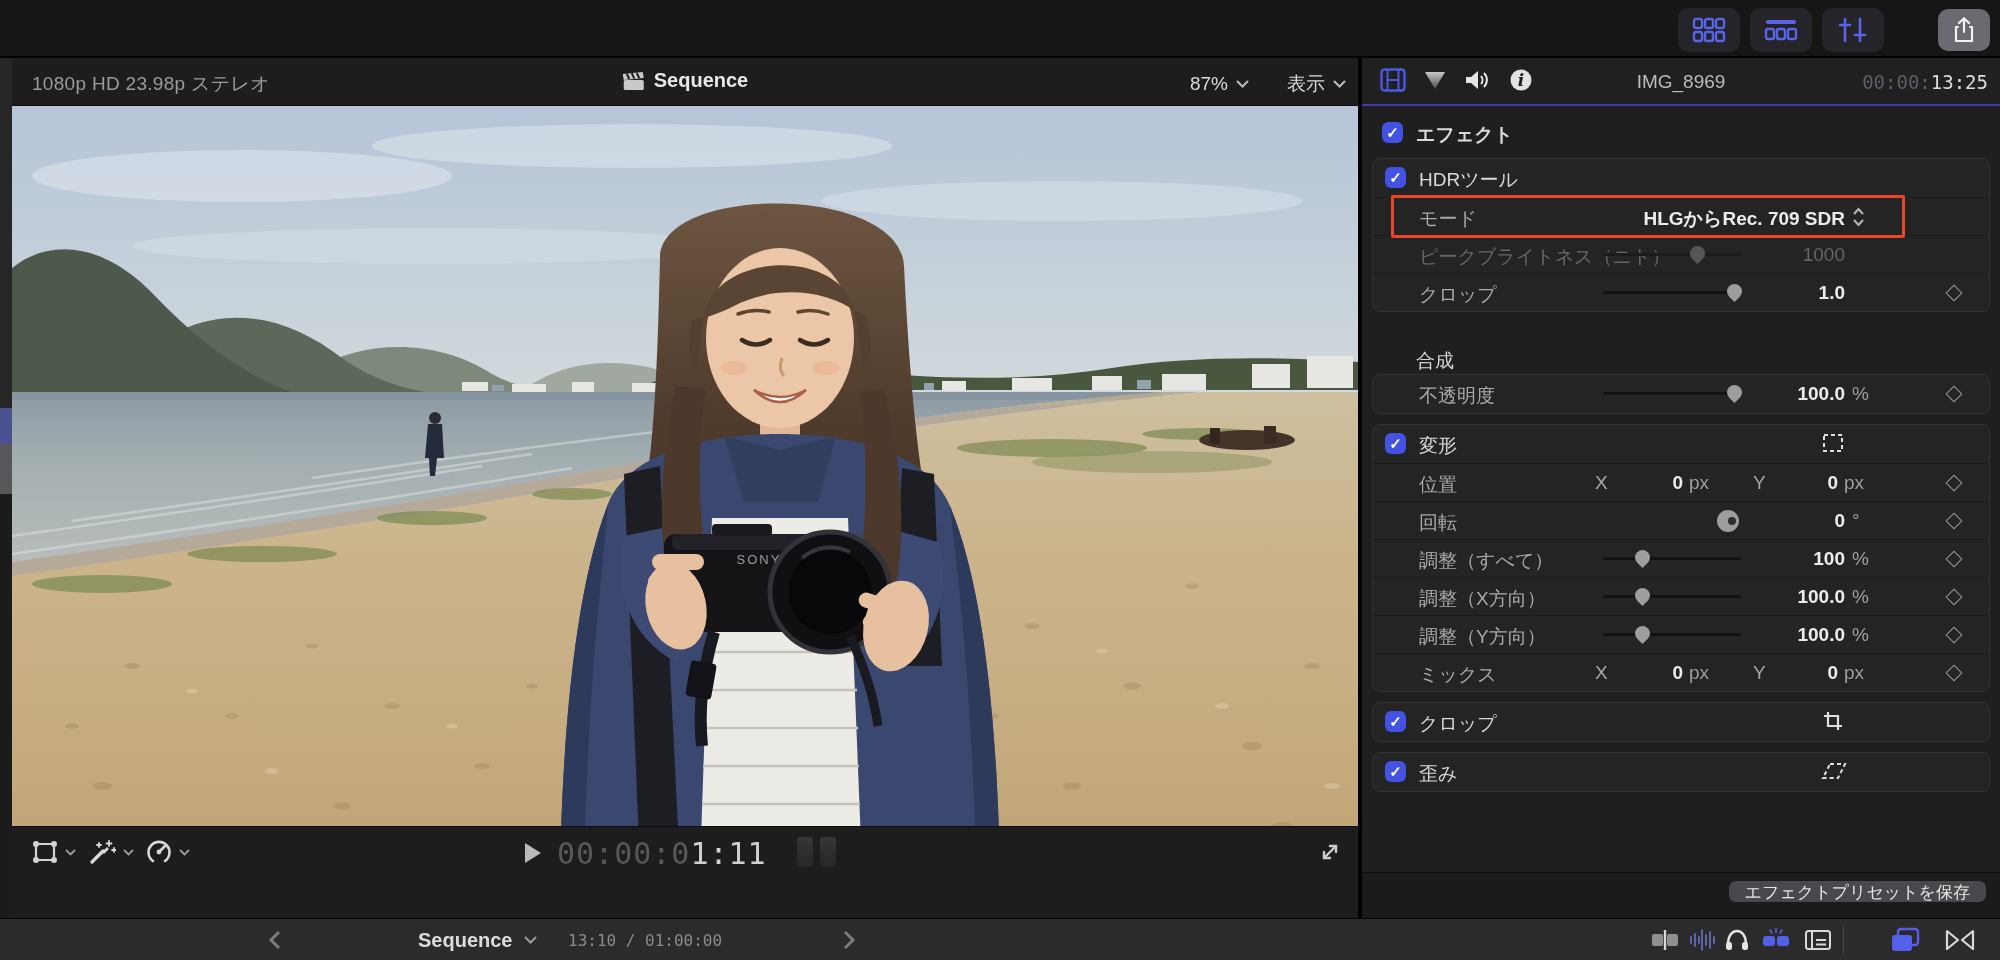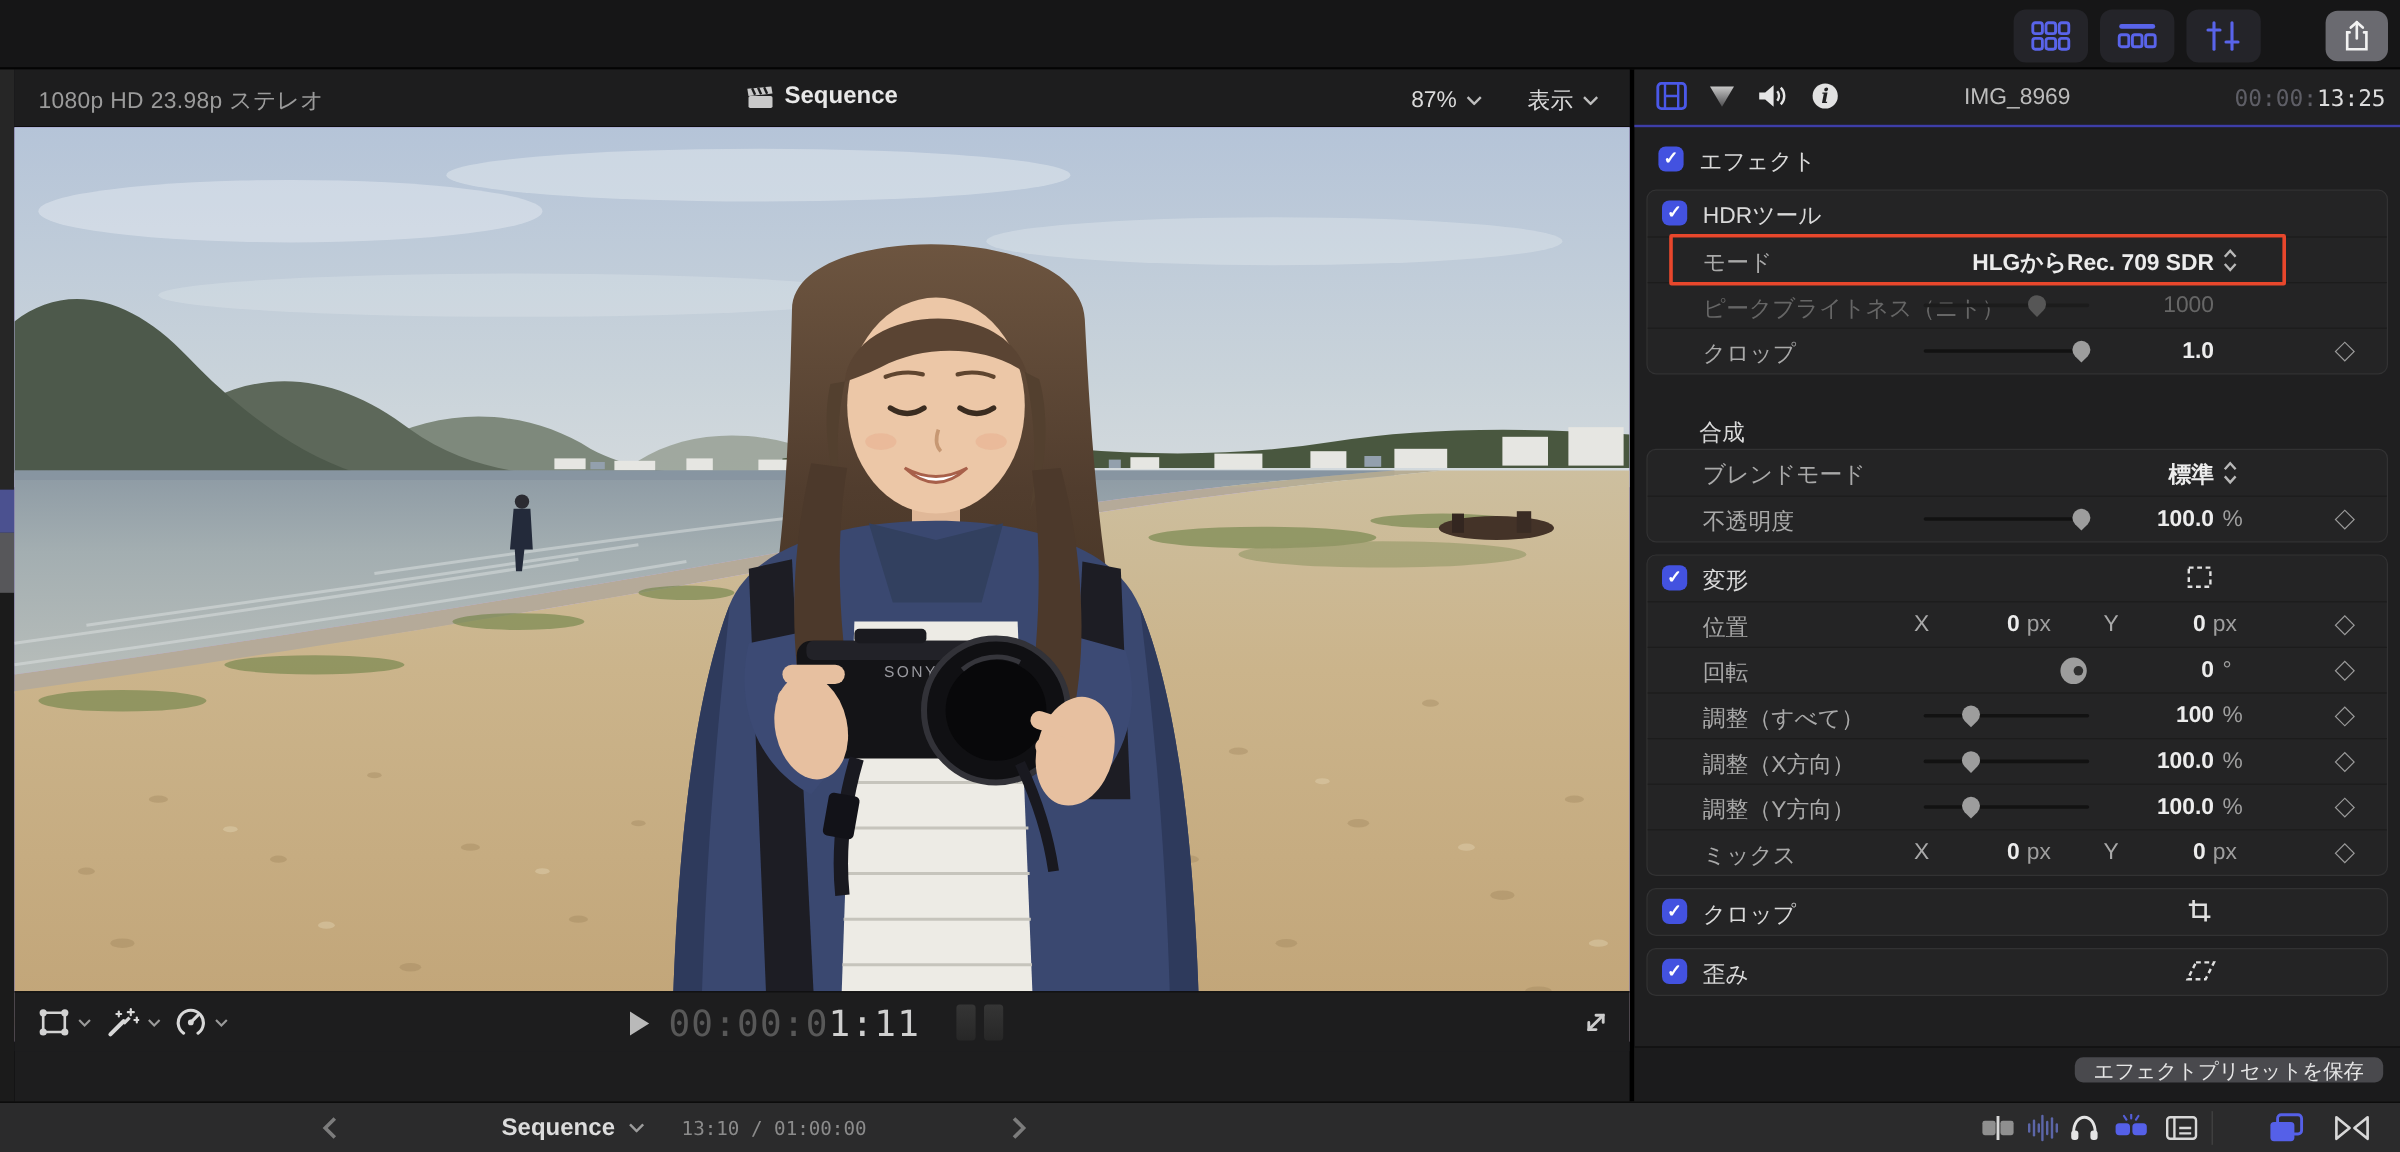--- a/index.html
+++ b/index.html
@@ -17,21 +17,21 @@
   .left-strip .seg-a { position:absolute; left:0; top:0; width:12px; height:350px; background:#262626; }
   .left-strip .seg-blue { position:absolute; left:0; top:350px; width:12px; height:36px; background:#4b5190; }
   .left-strip .seg-gray { position:absolute; left:0; top:386px; width:12px; height:50px; background:#57575a; }
 
   
   .viewer { position:absolute; left:12px; top:58px; width:1346px; height:860px; background:#1d1d1e; }
   .viewer-topbar { position:absolute; left:0; top:0; width:100%; height:48px; background:#1d1d1e; border-bottom:1px solid #0d0d0d; }
   .vt-format { position:absolute; left:20px; top:13px; font-size:19px; color:#9b9b9b; letter-spacing:.3px; }
   .vt-center { position:absolute; left:50%; top:11px; transform:translateX(-50%); display:flex; align-items:center; gap:9px; }
   .vt-title { font-size:20px; font-weight:bold; color:#e8e8e8; }
-  .vt-right { position:absolute; right:26px; top:13px; display:flex; align-items:center; gap:10px; }
+  .vt-right { position:absolute; right:12px; top:13px; display:flex; align-items:center; gap:10px; }
   .vt-popup { display:flex; align-items:center; gap:8px; font-size:19px; color:#dadada; cursor:pointer; }
   .vt-gap { width:18px; }
   .chev-down { width:13px; height:8px; }
 
   .video-frame { position:absolute; left:0; top:48px; width:1346px; height:762px; background:#c4b5fd; }
 
   .transport { position:absolute; left:0; bottom:42px; width:100%; height:50px; background:#1d1d1e; border-top:1px solid #0e0e0e; }
   .tool-group { position:absolute; left:20px; top:0; height:50px; display:flex; align-items:center; gap:12px; }
   .tool { display:flex; align-items:center; gap:7px; cursor:pointer; }
   .tc-play { position:absolute; left:513px; top:16px; width:0; height:0; border-left:16px solid #b9b9b9; border-top:10px solid transparent; border-bottom:10px solid transparent; cursor:pointer; }
@@ -45,21 +45,21 @@
   .inspector { position:absolute; left:1360px; top:58px; width:640px; height:860px; background:#1f1f20; border-left:2px solid #000; }
   .insp-topbar { position:absolute; left:0; top:0; width:100%; height:48px; background:#202021; border-bottom:2px solid #3e3ea8; }
   .insp-tabs { position:absolute; left:18px; top:10px; display:flex; align-items:center; gap:17px; }
   .insp-tab { cursor:pointer; display:flex; align-items:center; }
   .insp-name { position:absolute; left:50%; top:13px; transform:translateX(-50%); font-size:19px; color:#bcbcbc; }
   .insp-tc { position:absolute; right:12px; top:13px; font-size:19px; }
   .itc-dim { color:#5e5e66; } .itc-bright { color:#dcdcdc; }
 
   .insp-content { position:absolute; left:0; top:50px; width:640px; height:764px; padding:6px 10px 0 8px; }
   .prow { position:relative; height:38px; }
-  .prow.tall { height:40px; }
+  .prow.tall { height:40px;font-weight:bold; }
   .cb { position:absolute; left:12px; top:8px; width:21px; height:21px; border-radius:6px; cursor:pointer; }
   .cb.on { background:#4352e0; }
   .cb.on::after { content:"✓"; position:absolute; left:0; top:0; width:21px; height:21px; color:#fff; font-size:15px; font-weight:bold; text-align:center; line-height:21px; }
   .cb.off { border:2px solid #8e8e8e; background:transparent; }
   .plabel { position:absolute; left:46px; top:8px; font-size:19px; color:#a9a9a9; white-space:nowrap; }
   .plabel.bright { color:#d9d9d9; }
   .group { background:#242425; border:1px solid #323233; border-radius:8px; margin:4px 2px 0 2px; }
   .group .prow + .prow { border-top:1px solid #1c1c1c; }
   .sec-title { position:relative; height:32px; margin-top:30px;text-align:right; }
   .slider { position:absolute; left:230px; top:17px; width:138px; height:3px; background:#121212; border-radius:2px; }
@@ -526,28 +526,20 @@
         <span class="pvalue">1.0</span>
         <span class="kf"></span>
       </div>
     </div>
 
     <div class="sec-title">
       <span class="plabel bright" style="top:6px">合成</span>
     </div>
     <div class="group" style="margin-top:0">
       <div class="prow">
-        <span class="plabel">ブレンドモード</span>
-        <span class="pvalue">標準</span>
-        <svg class="popup-chev" width="13" height="20" viewBox="0 0 13 20">
-          <polyline points="2,7 6.5,2 11,7" fill="none" stroke="#b8b8b8" stroke-width="2"></polyline>
-          <polyline points="2,13 6.5,18 11,13" fill="none" stroke="#b8b8b8" stroke-width="2"></polyline>
-        </svg>
-      </div>
-      <div class="prow">
         <span class="plabel">不透明度</span>
         <span class="slider">
             <span class="thumb" style="left:124px"></span>
           </span>
         <span class="pvalue">100.0</span>
         <span class="punit">%</span>
         <span class="kf"></span>
       </div>
     </div>
 

